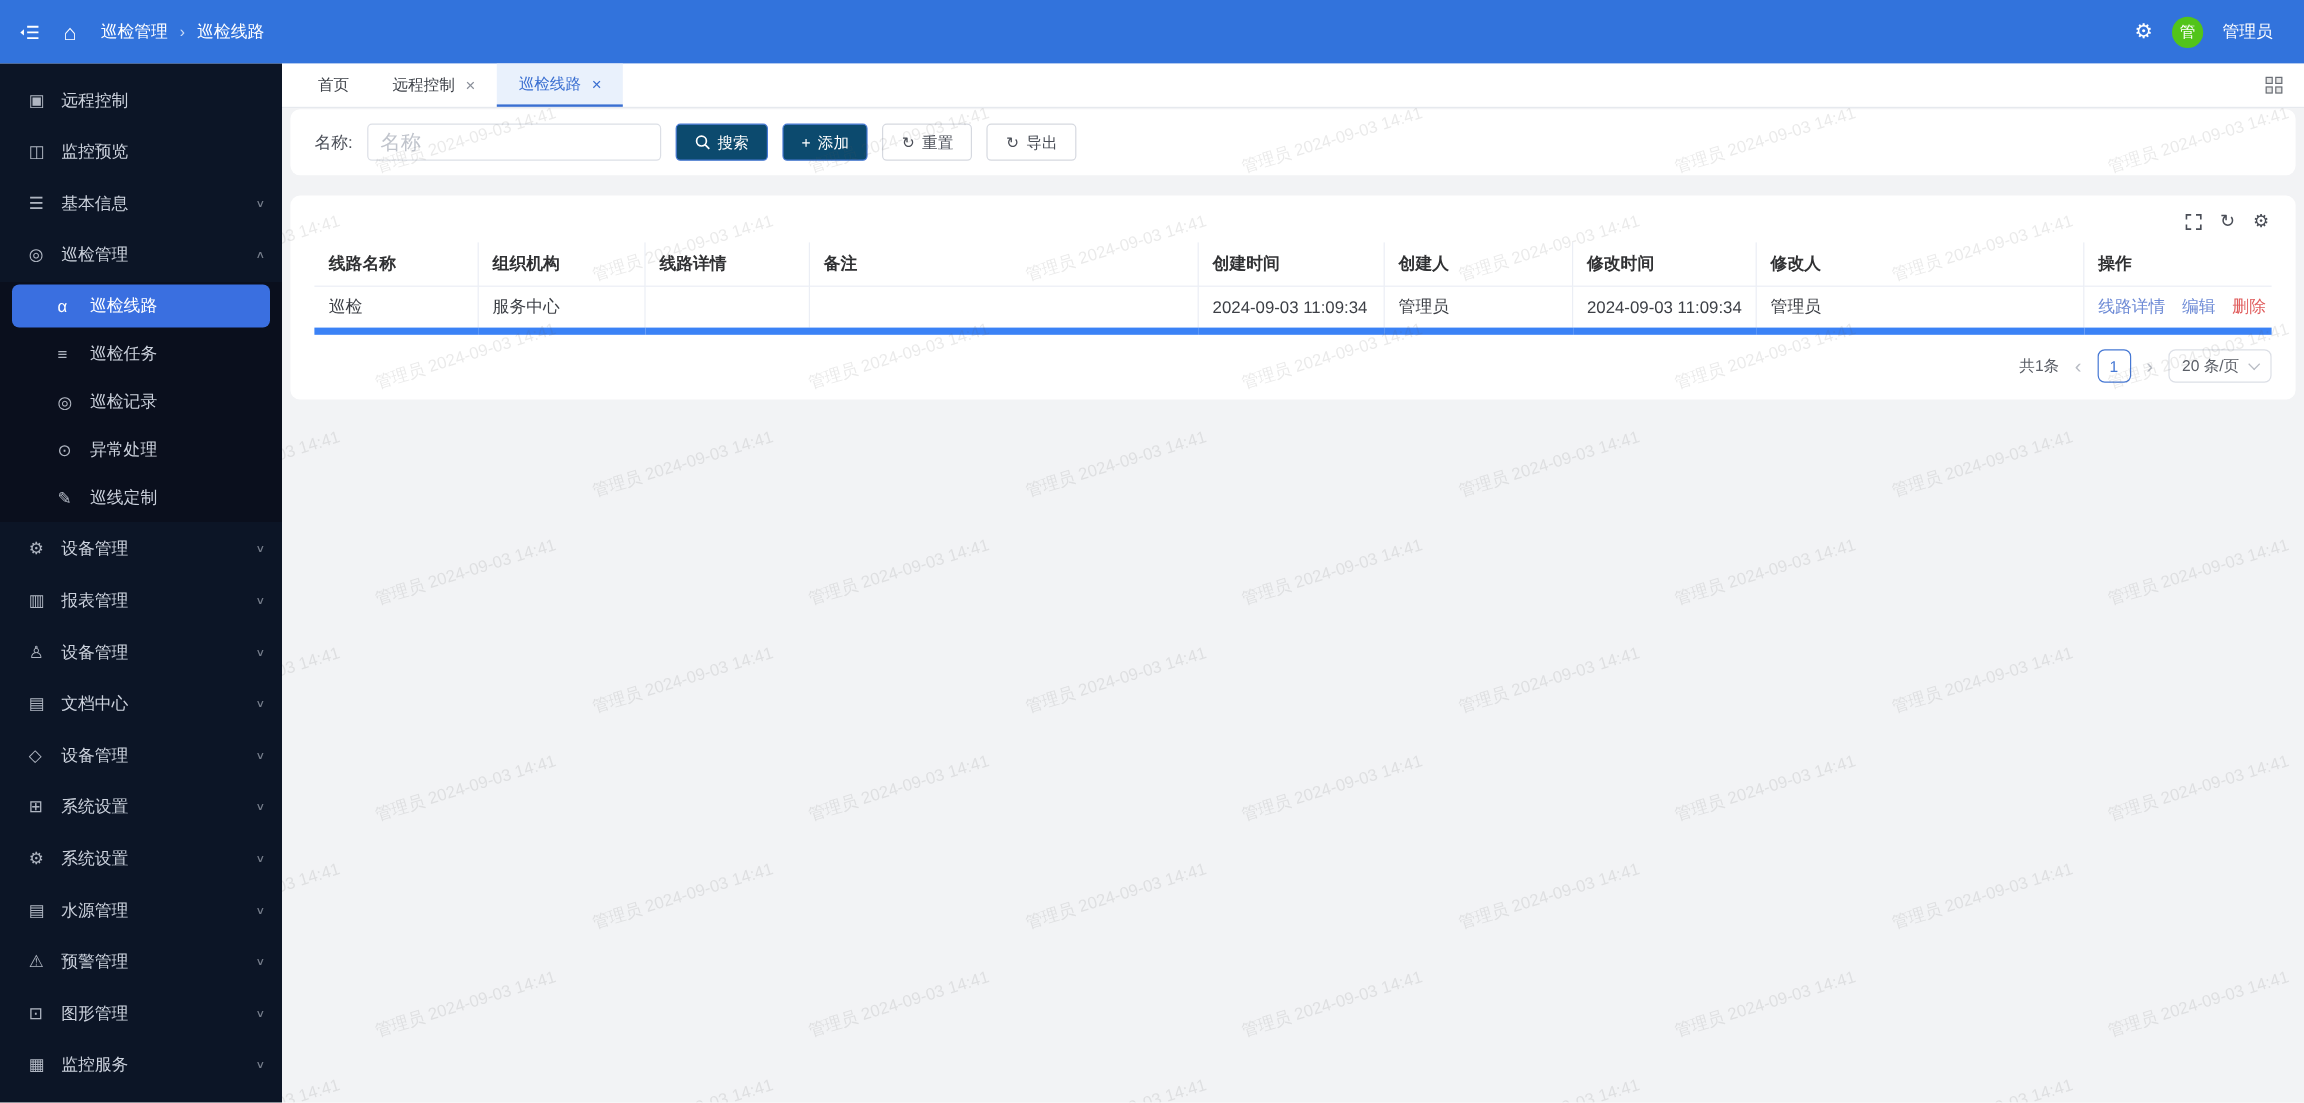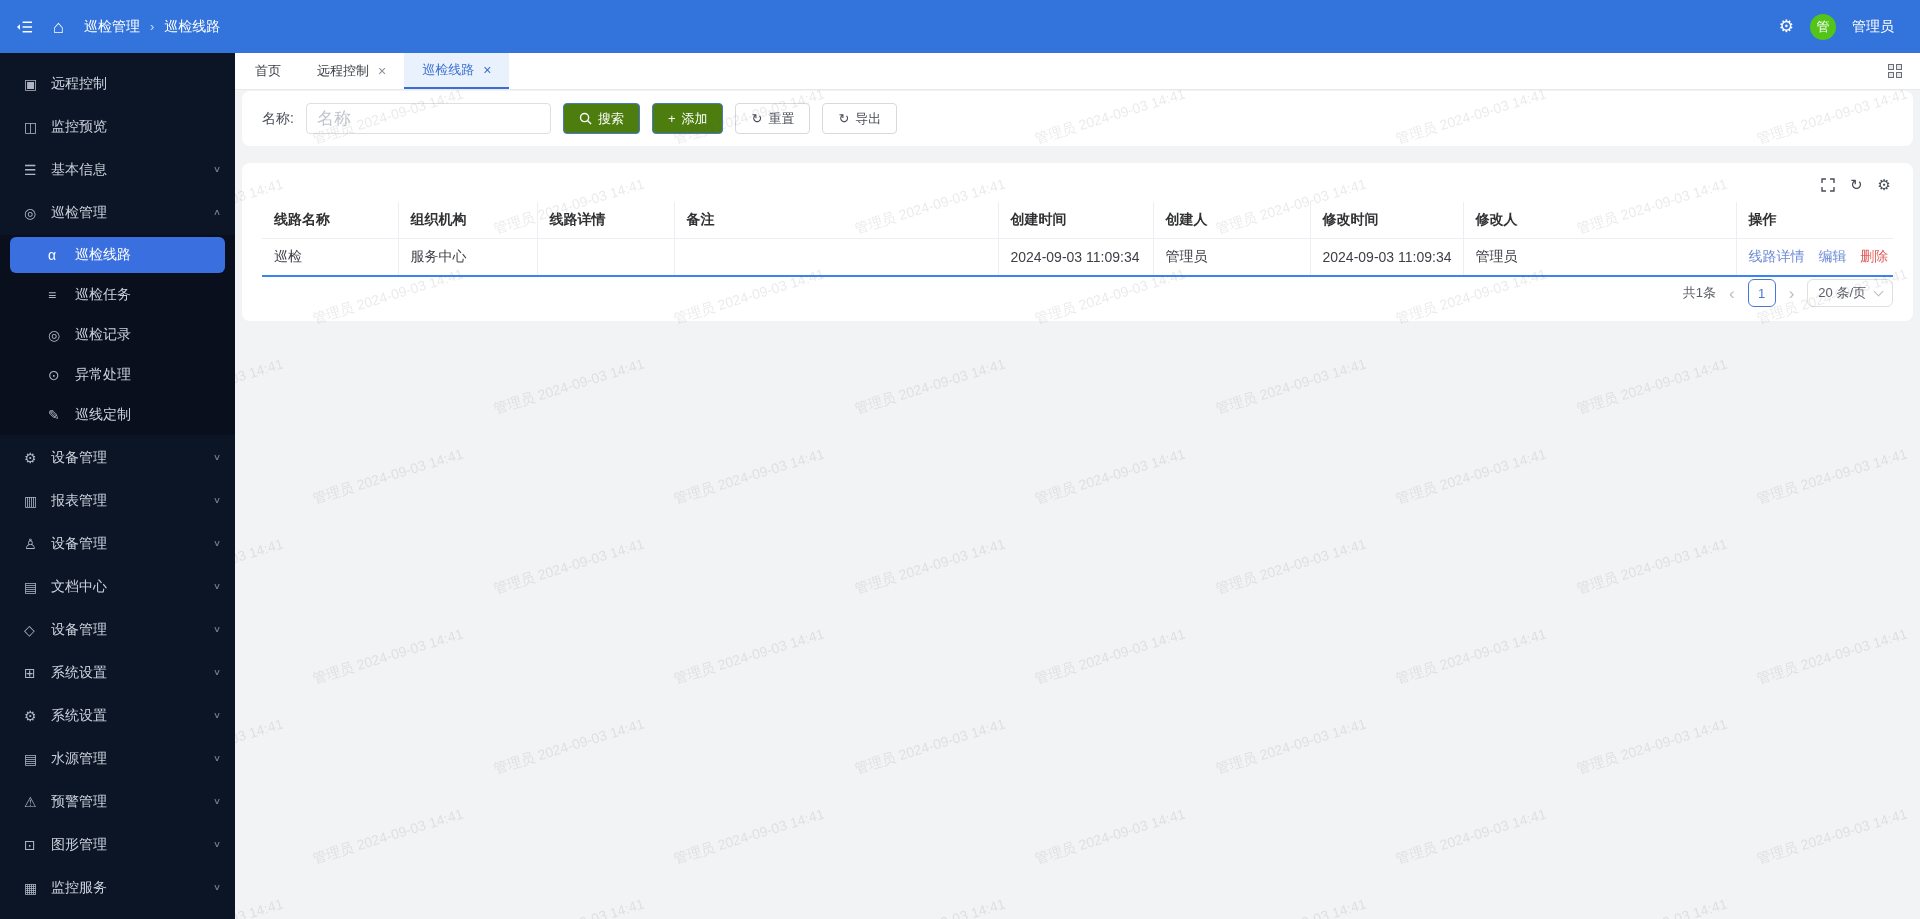--- a/index.html
+++ b/index.html
@@ -28,51 +28,51 @@
   .si-icon{width:27px;font-size:14px;opacity:.85;flex:0 0 auto}
   .si-label{flex:1;white-space:nowrap}
   .si-chev{font-size:11px;opacity:.55;transform:scaleY(.8)}
   .side-item.sub{background:#0a0f1d;padding-left:48px;margin:0;height:40px}
   .side-item.sub.active::before{content:"";position:absolute;left:10px;right:10px;top:2px;bottom:2px;background:#3a6fe0;border-radius:6px}
   .side-item.sub.active span{position:relative;color:#fff;opacity:1}
 
   .content{flex:1;display:flex;flex-direction:column;min-width:0}
 
   
-  .tabbar{height:37px;background:#fff;display:flex;align-items:stretch;border-bottom:1px solid #e6e9ee;flex:0 0 auto;padding-left:2px}
+  .tabbar{height:37px;background:#fff;display:flex;align-items:stretch;border-bottom:1px solid #e6e9ee;flex:0 0 auto;padding-left:12px}
   .tab{display:flex;align-items:center;gap:9px;padding:0 18px;font-size:13px;color:#3b3f46;cursor:pointer}
   .tab-close{font-size:14px;color:#8a8f99;line-height:1}
   .tab.active{background:#e9f1fc;color:#3a6fd1;border-bottom:2px solid #3a6fd1}
   .tab.active .tab-close{color:#3a6fd1}
   .tabbar-right{margin-left:auto;display:flex;align-items:center;padding-right:18px}
   .grid4{display:grid;grid-template-columns:6px 6px;gap:2px;cursor:pointer}
   .grid4 i{width:6px;height:6px;border:1.5px solid #6a6e76;background:#e8e8e8}
 
   
   .page{flex:1;position:relative;overflow:hidden}
   .filter-card{background:#fff;margin:1px 7px 0;border-radius:8px;height:55px;display:flex;align-items:center;gap:12px;padding:0 20px}
   .filter-label{font-size:14px;color:#4a4e57;white-space:nowrap}
   .filter-input{width:245px;height:31px;border:1px solid #dcdfe6;border-radius:4px;padding:0 10px;font-size:17px;color:#333;outline:none;background:#fff}
   .filter-input::placeholder{color:#c0c4cc}
   .btn{height:31px;border-radius:4px;font-size:13px;display:inline-flex;align-items:center;gap:6px;padding:0 15px;cursor:pointer;border:1px solid transparent;background:#fff;white-space:nowrap}
-  .btn.primary{background:#4d7c0f;border-color:#4678d4;color:#fff}
+  .btn.primary{background:#0c4a6e;border-color:#4678d4;color:#fff}
   .btn.plain{border:1px solid #d6d9e0;color:#4a4e57}
   .bicon{font-size:13px;line-height:1;display:inline-flex;align-items:center}
 
   .table-card{background:#fff;margin:17px 7px 0;border-radius:8px;padding:8px 20px 14px}
   .table-toolbar{display:flex;justify-content:flex-end;align-items:center;gap:15px;padding:6px 2px 10px;color:#4a4e57}
   .tool-icon{font-size:15px;line-height:1;cursor:pointer;display:inline-flex;align-items:center}
   table{width:100%;border-collapse:collapse;table-layout:fixed;font-size:14px}
   th{text-align:left;font-weight:bold;color:#303133;height:36px;border-bottom:1px solid #ebeef5;border-right:1px solid #ebeef5;padding:0 12px;overflow:hidden;white-space:nowrap}
-  td{height:38px;color:#3c3f45;border-bottom:2px solid #3b82f6;border-right:1px solid #ebeef5;padding:0 12px;overflow:hidden;white-space:nowrap}
+  td{height:38px;color:#3c3f45;border-bottom:6px solid #3b82f6;border-right:1px solid #ebeef5;padding:0 12px;overflow:hidden;white-space:nowrap}
   th:last-child,td:last-child{border-right:none}
   .ops a{color:#6e8bd6;text-decoration:none;margin-right:10px;cursor:pointer;font-size:14px}
   .ops a.danger{color:#e05c5c}
 
-  .pagination{display:flex;justify-content:flex-end;align-items:center;gap:13px;margin-top:2px;font-size:13px;color:#5a5e66}
+  .pagination{display:flex;justify-content:flex-end;align-items:center;gap:13px;margin-top:12px;font-size:13px;color:#5a5e66}
   .pg-arrow{color:#b8bcc4;font-size:17px;cursor:pointer;line-height:1}
   .pg-page{width:28px;height:28px;border:1px solid #4678d4;color:#4678d4;border-radius:6px;display:flex;align-items:center;justify-content:center;cursor:pointer;background:#fff}
   .pg-size{height:28px;border:1px solid #dcdfe6;border-radius:6px;display:flex;align-items:center;gap:9px;padding:0 10px;cursor:pointer;background:#fff}
   .chev-down{width:7px;height:7px;border-right:1.5px solid #b8bcc4;border-bottom:1.5px solid #b8bcc4;transform:rotate(45deg);margin-top:-4px}
 
   .watermark-layer{position:absolute;inset:0;pointer-events:none;z-index:40;overflow:hidden}
   .wm{position:absolute;white-space:nowrap;font-size:14px;color:rgba(90,90,90,.13);transform:rotate(-17deg)}
 </style>
 </head>
 <body>

